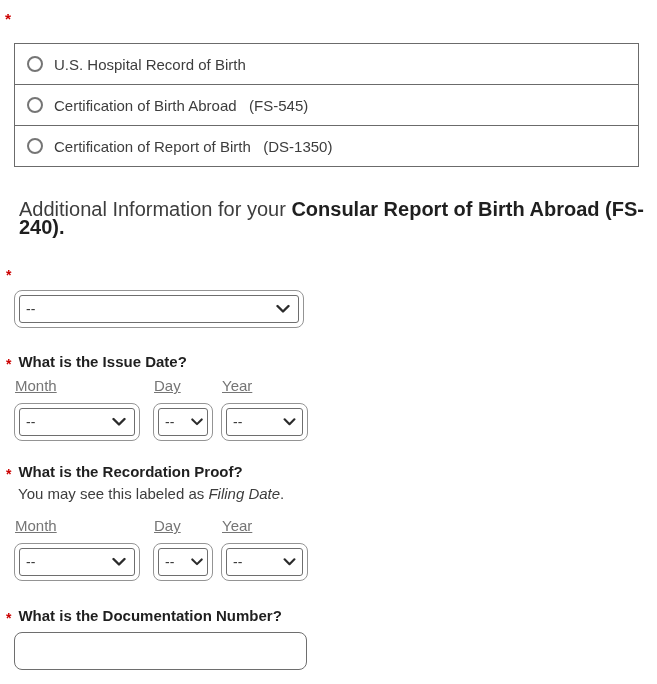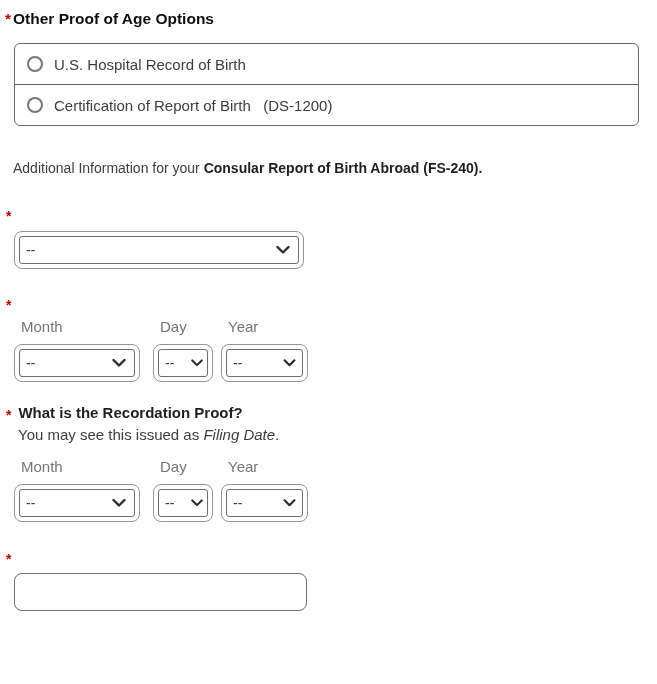--- a/index.html
+++ b/index.html
@@ -12,30 +12,30 @@
   }
 
   
   .page-heading { display:flex; align-items:flex-start; font-size:15.5px; font-weight:bold; color:#101010; line-height:18px; }
   .page-heading .req { position:relative; top:0; margin-right:2px; }
   .req { color:#cc0000; font-weight:bold; }
   .q-label { display:flex; align-items:flex-start; font-weight:bold; font-size:15px; color:#1f1f1f; line-height:17px; margin-left:1px; }
   .q-label .req { position:relative; top:3px; margin-right:7px; font-size:14px; }
 
   
-  .options-box { width:623px; border:1px solid #6b6b6b; border-radius:6px; margin:15px 0 0 9px; background:#fff; }
+  .options-box { width:623px; border:1px solid #6b6b6b; border-radius:0; margin:15px 0 0 9px; background:#fff; }
   .option-row { display:flex; align-items:center; height:40px; padding-left:12px; gap:11px; border-top:1px solid #6b6b6b; cursor:pointer; }
   .option-row:first-child { border-top:none; }
   .option-label { font-size:15px; color:#3d3d3d; white-space:pre; }
   .radio { width:16px; height:16px; box-sizing:border-box; border:2px solid #757575; border-radius:50%; background:#fff; flex:none; position:relative; }
   .radio.checked { border-color:#1a6fe0; }
   .radio.checked::after { content:""; position:absolute; inset:2px; border-radius:50%; background:#1a6fe0; }
 
   
-  .info-line { margin:33px 0 0 8px; font-size:14px; color:#3d3d3d; line-height:18px; }
+  .info-line { margin:33px 0 0 14px; font-size:20px; color:#3d3d3d; line-height:18px; }
   .info-line b { color:#1f1f1f; }
 
   
   .select-wrap { position:relative; display:inline-block; box-sizing:border-box; border:1px solid #949494; border-radius:8px; padding:4px; background:#fff; vertical-align:top; }
   .select-wrap select {
     box-sizing:border-box; display:block; width:100%; height:28px;
     appearance:none; -webkit-appearance:none; -moz-appearance:none;
     border:1px solid #6e6e6e; border-radius:3px; background:#fff;
     color:#3d3d3d; font-family:inherit; font-size:14px; padding:0 22px 0 6px;
   }
@@ -48,21 +48,21 @@
   .w-day .chev { right:9px; }
   .w-year .chev { right:11px; }
 
   .control-row { margin:9px 0 0 9px; }
 
   
   .mdy { display:flex; margin:7px 0 0 9px; }
   .mdy-col { display:flex; flex-direction:column; }
   .mdy-col.month { margin-right:13px; }
   .mdy-col.day { margin-right:8px; }
-  .col-label { font-size:15px; color:#757575; margin:0 0 9px 7px; line-height:17px; }
+  .col-label { font-size:15px; color:#757575; margin:0 0 9px 1px; line-height:17px;text-decoration:underline; }
 
   .helper-line { margin:5px 0 0 13px; font-size:15px; color:#3d3d3d; line-height:17px; }
   .helper-line i { }
 
   .sec-country { margin-top:28px; }
   .sec-issue { margin-top:25px; }
   .sec-record { margin-top:22px; }
   .sec-record .mdy { margin-top:15px; }
   .sec-doc { margin-top:26px; }
 
@@ -70,31 +70,34 @@
     box-sizing:border-box; display:block; width:293px; height:38px;
     border:1px solid #6e6e6e; border-radius:8px; margin:8px 0 0 9px;
     font-family:inherit; font-size:15px; color:#333; padding:0 10px; background:#fff;
   }
 </style>
 </head>
 <body>
 
 <div class="page-heading">
   <span class="req">*</span>
-  <span>Other Proof of Age Options</span>
 </div>
 
 <div class="options-box">
   <div class="option-row">
     <span class="radio"></span>
     <span class="option-label">U.S. Hospital Record of Birth</span>
   </div>
   <div class="option-row">
     <span class="radio"></span>
-    <span class="option-label">Certification of Report of Birth   (DS-1200)</span>
+    <span class="option-label">Certification of Birth Abroad   (FS-545)</span>
+  </div>
+  <div class="option-row">
+    <span class="radio"></span>
+    <span class="option-label">Certification of Report of Birth   (DS-1350)</span>
   </div>
 </div>
 
 <div class="info-line">
   <span>Additional Information for your </span><b>Consular Report of Birth Abroad (FS-240).</b>
 </div>
 
 <div class="sec-country">
   <div class="q-label">
     <span class="req">*</span>
@@ -109,20 +112,21 @@
             <path d="M1.5 1.5l5.5 5.5 5.5-5.5" stroke="#2b2b2b" stroke-width="2.4" fill="none" stroke-linecap="round" stroke-linejoin="round"></path>
           </svg>
       </span>
     </span>
   </div>
 </div>
 
 <div class="sec-issue">
   <div class="q-label">
     <span class="req">*</span>
+    <span>What is the Issue Date?</span>
   </div>
   <div class="mdy">
     <div class="mdy-col month">
       <span class="col-label">Month</span>
       <span class="select-wrap w-month">
         <select><option>--</option></select>
         <span class="chev">
           <svg width="14" height="9" viewBox="0 0 14 9">
               <path d="M1.5 1.5l5.5 5.5 5.5-5.5" stroke="#2b2b2b" stroke-width="2.4" fill="none" stroke-linecap="round" stroke-linejoin="round"></path>
             </svg>
@@ -153,21 +157,21 @@
     </div>
   </div>
 </div>
 
 <div class="sec-record">
   <div class="q-label">
     <span class="req">*</span>
     <span>What is the Recordation Proof?</span>
   </div>
   <div class="helper-line">
-    <span>You may see this issued as </span><i>Filing Date</i><span>.</span>
+    <span>You may see this labeled as </span><i>Filing Date</i><span>.</span>
   </div>
   <div class="mdy">
     <div class="mdy-col month">
       <span class="col-label">Month</span>
       <span class="select-wrap w-month">
         <select><option>--</option></select>
         <span class="chev">
           <svg width="14" height="9" viewBox="0 0 14 9">
               <path d="M1.5 1.5l5.5 5.5 5.5-5.5" stroke="#2b2b2b" stroke-width="2.4" fill="none" stroke-linecap="round" stroke-linejoin="round"></path>
             </svg>
@@ -195,15 +199,16 @@
             </svg>
         </span>
       </span>
     </div>
   </div>
 </div>
 
 <div class="sec-doc">
   <div class="q-label">
     <span class="req">*</span>
+    <span>What is the Documentation Number?</span>
   </div>
   <input type="text" class="text-input" value="" style="">
 </div>
 
 </body></html>

